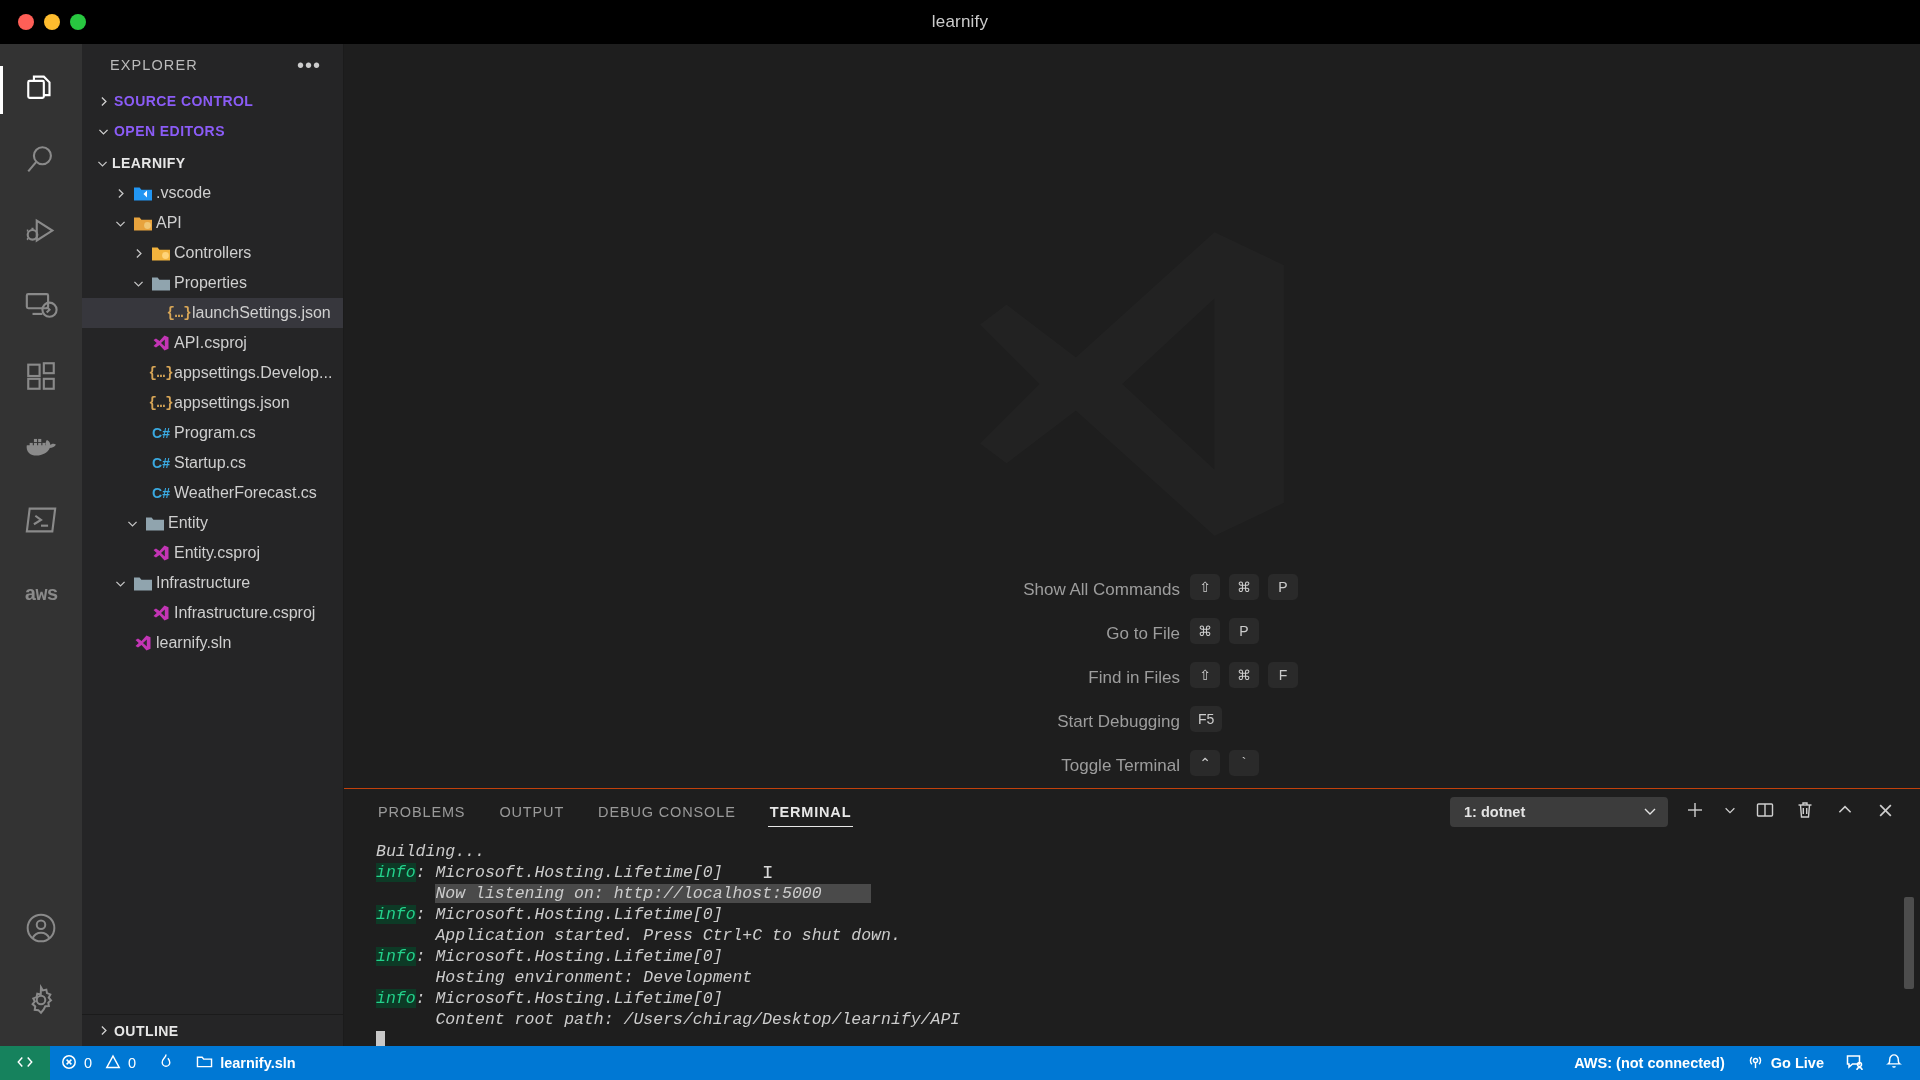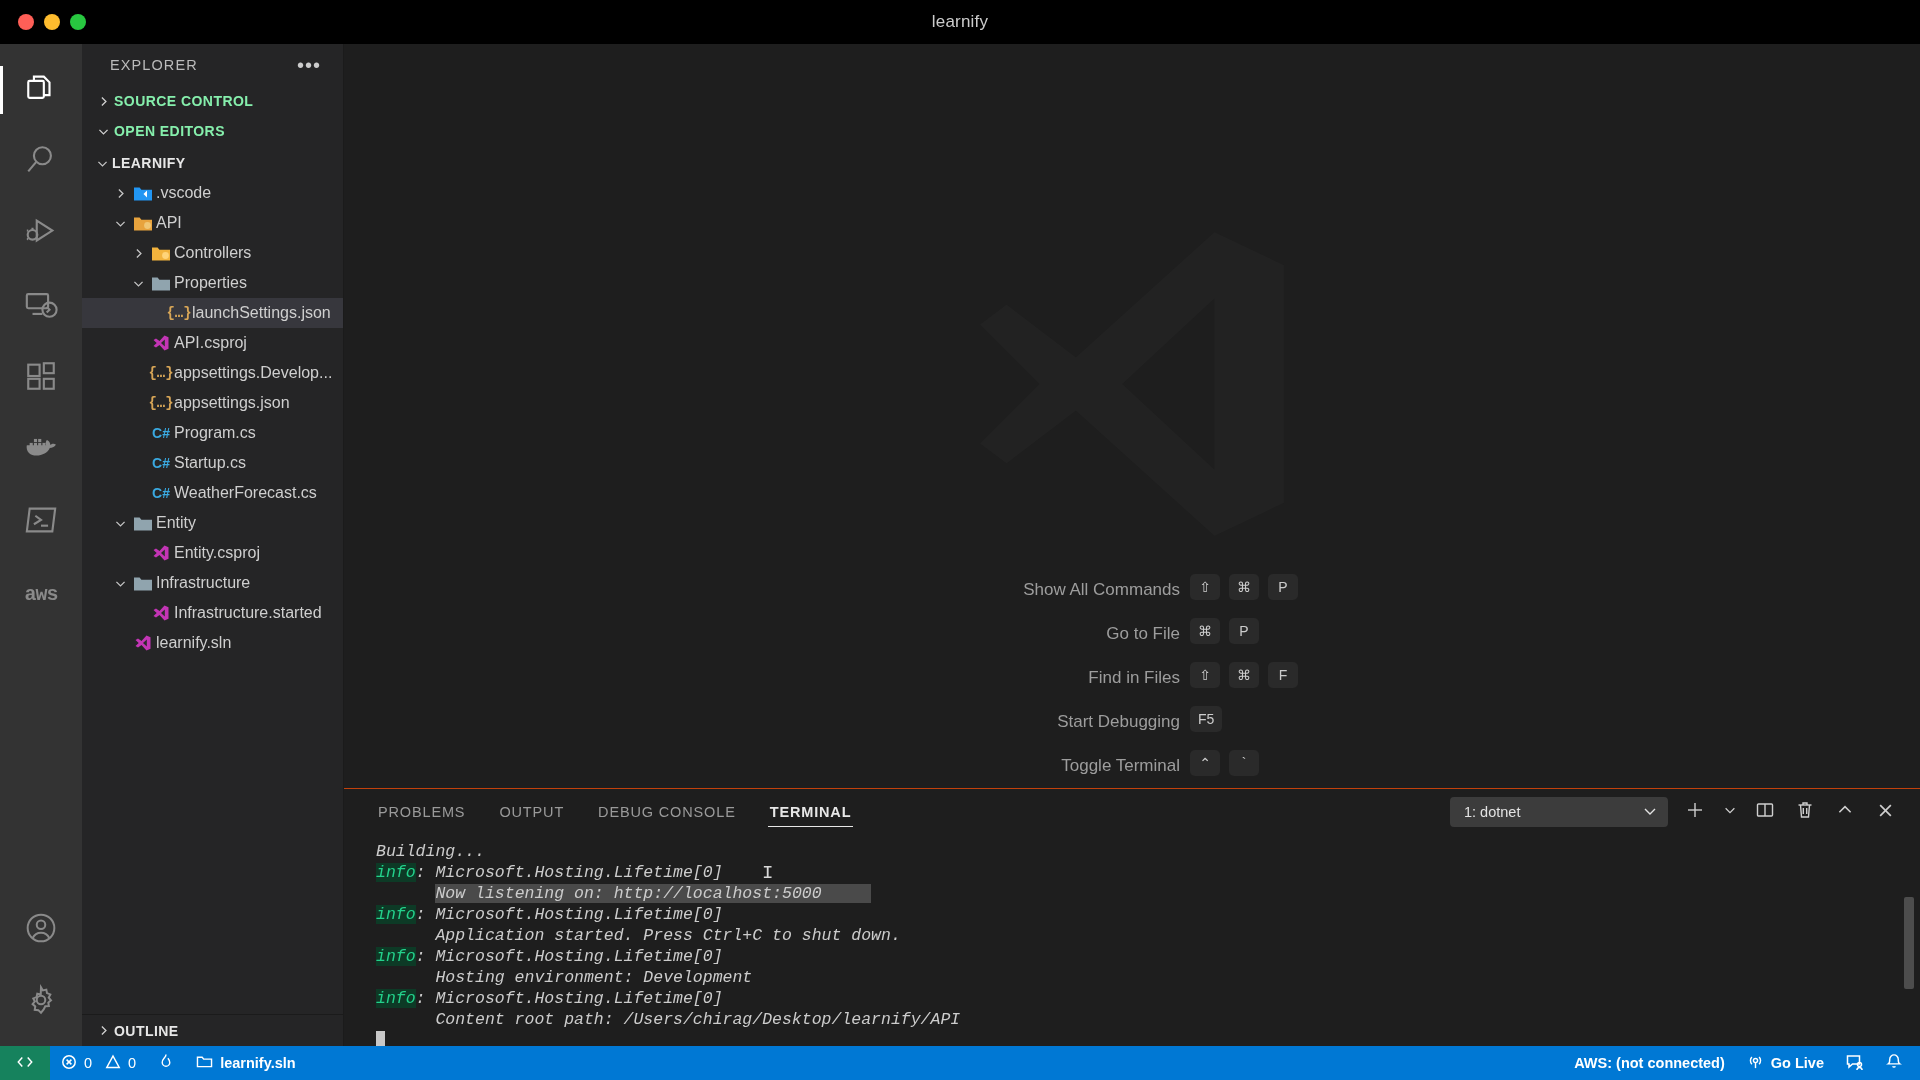--- a/index.html
+++ b/index.html
@@ -63,21 +63,21 @@
     justify-content: space-between; padding: 0 22px 0 28px;
   }
   #sidebar-title {
     font-size: 14.5px; color: #bbbbbb; letter-spacing: 1.1px; font-weight: 400;
   }
   #sidebar-dots { color: #cccccc; font-size: 20px; letter-spacing: 1px; line-height: 10px; cursor: pointer;}
 
   .section-head {
     height: 30px; display: flex; align-items: center;
     padding-left: 10px; font-size: 14px; font-weight: 700;
-    color: #86efac; letter-spacing: .45px; cursor: pointer;
+    color: #8b5cf6; letter-spacing: .45px; cursor: pointer;
     background: #252526;
   }
   .twisty { width: 22px; display:flex; align-items:center; justify-content:center; }
   .twisty svg { stroke: #d0d0d0; stroke-width: 1.6; fill: none; }
 
   #tree { flex: 1; overflow: hidden; padding-top: 2px; }
   .row {
     height: 30px; display: flex; align-items: center;
     font-size: 16px; color: #cfcfcf; cursor: pointer; white-space: nowrap;
   }
@@ -138,21 +138,21 @@
   }
   .ptab.active { color: #e7e7e7; font-weight: 700; }
   .ptab.active::after {
     content: ""; position: absolute; left: 0; right: 0; bottom: 8px;
     height: 1.5px; background: #e7e7e7;
   }
   #panel-actions { display: flex; align-items: center; gap: 14px; }
   #term-select {
     background: #3c3c3c; border-radius: 4px; height: 30px; width: 218px;
     display: flex; align-items: center; justify-content: space-between;
-    padding: 0 10px 0 14px; font-size: 14.5px; color: #e3e3e3; font-weight: 400;
+    padding: 0 10px 0 14px; font-size: 14.5px; color: #e3e3e3; font-weight: 700;
     cursor: pointer;
   }
   .pa-icon { width: 26px; height: 26px; display:flex;align-items:center;justify-content:center;cursor:pointer; }
   .pa-icon svg { stroke: #cfcfcf; fill: none; stroke-width: 1.4; }
 
   #terminal {
     flex: 1; padding: 0 0 0 32px; position: relative;
     font-family: "Liberation Mono", monospace;
     font-size: 16.5px; line-height: 21px; color: #cccccc;
     overflow: hidden;
@@ -435,65 +435,65 @@
             </span>
             <span class="lbl">Startup.cs</span>
           </div>
           <div class="row" style="padding-left: 46px;">
             <span class="tw"></span>
             <span class="ic">
               <span class="cs-ic">C#</span>
             </span>
             <span class="lbl">WeatherForecast.cs</span>
           </div>
+          <div class="row" style="padding-left: 40px;">
+            <span class="tw">
+              <svg width="13" height="13" viewBox="0 0 16 16">
+                <path d="M3 6l5 5 5-5"></path>
+              </svg>
+            </span>
+            <span class="ic">
+              <svg width="20" height="17" viewBox="0 0 20 17">
+                <path d="M1 15.5V2.5h5.6l1.8 2.2H19V15.5z" fill="#90a4ae"></path>
+              </svg>
+            </span>
+            <span class="lbl">Entity</span>
+          </div>
+          <div class="row" style="padding-left: 46px;">
+            <span class="tw"></span>
+            <span class="ic">
+              <svg width="20" height="18" viewBox="0 0 20 18">
+                <path d="M13.5 1.5L8.5 7 5 4.6 2.5 6l3.2 3L2.5 12l2.5 1.4L8.5 11l5 5.5 4-1.8V3.3z" fill="#c335b5"></path>
+                <path d="M13.8 5.4v7.2L10 9z" fill="#2b2b2b"></path>
+              </svg>
+            </span>
+            <span class="lbl">Entity.csproj</span>
+          </div>
           <div class="row" style="padding-left: 28px;">
             <span class="tw">
               <svg width="13" height="13" viewBox="0 0 16 16">
                 <path d="M3 6l5 5 5-5"></path>
               </svg>
             </span>
             <span class="ic">
               <svg width="20" height="17" viewBox="0 0 20 17">
                 <path d="M1 15.5V2.5h5.6l1.8 2.2H19V15.5z" fill="#90a4ae"></path>
               </svg>
             </span>
-            <span class="lbl">Entity</span>
+            <span class="lbl">Infrastructure</span>
           </div>
           <div class="row" style="padding-left: 46px;">
             <span class="tw"></span>
             <span class="ic">
               <svg width="20" height="18" viewBox="0 0 20 18">
                 <path d="M13.5 1.5L8.5 7 5 4.6 2.5 6l3.2 3L2.5 12l2.5 1.4L8.5 11l5 5.5 4-1.8V3.3z" fill="#c335b5"></path>
                 <path d="M13.8 5.4v7.2L10 9z" fill="#2b2b2b"></path>
               </svg>
             </span>
-            <span class="lbl">Entity.csproj</span>
-          </div>
-          <div class="row" style="padding-left: 28px;">
-            <span class="tw">
-              <svg width="13" height="13" viewBox="0 0 16 16">
-                <path d="M3 6l5 5 5-5"></path>
-              </svg>
-            </span>
-            <span class="ic">
-              <svg width="20" height="17" viewBox="0 0 20 17">
-                <path d="M1 15.5V2.5h5.6l1.8 2.2H19V15.5z" fill="#90a4ae"></path>
-              </svg>
-            </span>
-            <span class="lbl">Infrastructure</span>
-          </div>
-          <div class="row" style="padding-left: 46px;">
-            <span class="tw"></span>
-            <span class="ic">
-              <svg width="20" height="18" viewBox="0 0 20 18">
-                <path d="M13.5 1.5L8.5 7 5 4.6 2.5 6l3.2 3L2.5 12l2.5 1.4L8.5 11l5 5.5 4-1.8V3.3z" fill="#c335b5"></path>
-                <path d="M13.8 5.4v7.2L10 9z" fill="#2b2b2b"></path>
-              </svg>
-            </span>
-            <span class="lbl">Infrastructure.started</span>
+            <span class="lbl">Infrastructure.csproj</span>
           </div>
           <div class="row" style="padding-left: 28px;">
             <span class="tw"></span>
             <span class="ic">
               <svg width="20" height="18" viewBox="0 0 20 18">
                 <path d="M13.5 1.5L8.5 7 5 4.6 2.5 6l3.2 3L2.5 12l2.5 1.4L8.5 11l5 5.5 4-1.8V3.3z" fill="#c335b5"></path>
                 <path d="M13.8 5.4v7.2L10 9z" fill="#2b2b2b"></path>
               </svg>
             </span>
             <span class="lbl">learnify.sln</span>

